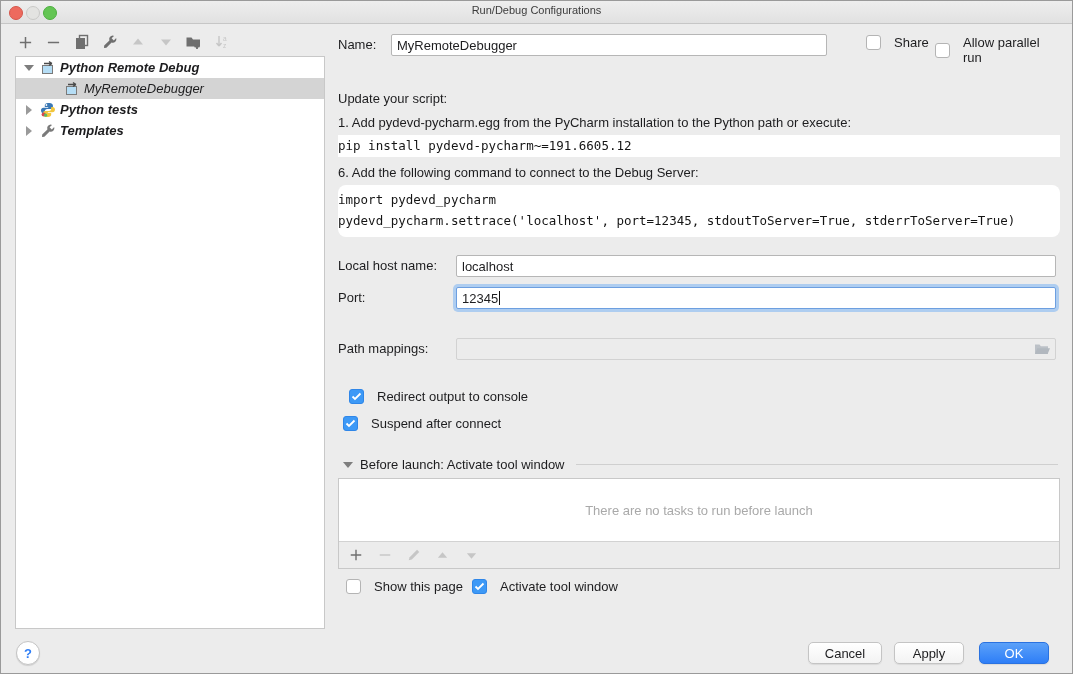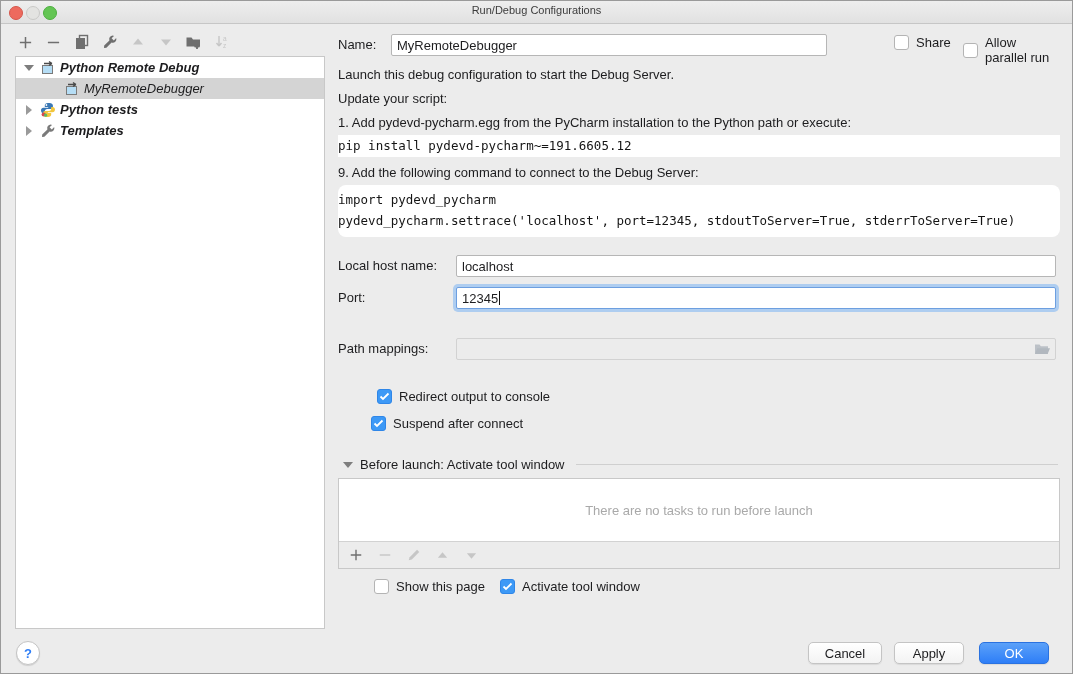--- a/index.html
+++ b/index.html
@@ -42,21 +42,21 @@
   .field{box-sizing:border-box;background:#fff;border:1px solid #b6b6b6;border-radius:2px;
     height:22px;font-size:13px;padding:2px 5px;display:flex;align-items:center;color:#1d1d1f;}
   input.field{display:block;width:100%;outline:none;font-family:"Liberation Sans",sans-serif;}
   .field.focused{border:1px solid #6d9fe0;box-shadow:0 0 0 3px #aecdf0;}
   .field.disabled{background:#ececec;border:1px solid #d2d2d2;}
   .caret{display:inline-block;width:1px;height:14px;background:#111;margin-left:1px;}
   .codebar{position:absolute;left:0;width:722px;background:#fff;
     font-family:"DejaVu Sans Mono","Liberation Mono",monospace;font-size:12.5px;color:#151515;}
   .codebar .cline{line-height:21px;white-space:pre;}
   
-  .cbrow{display:flex;align-items:center;gap:7px;margin-left:28px;}
+  .cbrow{display:flex;align-items:center;gap:13px;}
   .cb{width:15px;height:15px;box-sizing:border-box;border-radius:3px;flex:0 0 15px;
       display:inline-flex;align-items:center;justify-content:center;}
   .cb.off{background:#fff;border:1px solid #b4b4b4;}
   .cb.on{background:#3d99f6;border:1px solid #2f86e8;}
   .cb.on svg{display:block;}
   
   .blhead{display:flex;align-items:center;gap:7px;}
   .blhead .line{flex:1;border-top:1px solid #cfcfcf;margin-left:4px;}
   .bl-arrow{width:0;height:0;border-left:5px solid transparent;border-right:5px solid transparent;
     border-top:6px solid #7e7e7e;}
@@ -178,27 +178,26 @@
     <input class="field abs" style="left: 53px; top: 5px; width: 436px;" type="text" value="MyRemoteDebugger">
     <div class="abs cbrow" style="left:528px;top:6px;">
       <span class="cb off"></span>
       <span>Share</span>
     </div>
     <div class="abs cbrow" style="left:597px;top:6px;">
       <span class="cb off"></span>
       <span>Allow parallel run</span>
     </div>
 
-    <div class="abs" style="left:0;top:38px;">Launch this debug configuration to start the Debug Server.</div>
     <div class="abs" style="left:0;top:62px;">Update your script:</div>
     <div class="abs" style="left:0;top:86px;">1. Add pydevd-pycharm.egg from the PyCharm installation to the Python path or execute:</div>
     <div class="codebar" style="top:106px;height:22px;">
       <div class="cline">pip install pydevd-pycharm~=191.6605.12</div>
     </div>
-    <div class="abs" style="left:0;top:136px;">9. Add the following command to connect to the Debug Server:</div>
+    <div class="abs" style="left:0;top:136px;">6. Add the following command to connect to the Debug Server:</div>
     <div class="codebar" style="top:156px;height:52px;padding-top:4px;box-sizing:border-box;border-radius:8px;">
       <div class="cline">import pydevd_pycharm</div>
       <div class="cline">pydevd_pycharm.settrace('localhost', port=12345, stdoutToServer=True, stderrToServer=True)</div>
     </div>
 
     <div class="abs lbl" style="left:0;top:229px;">Local host name:</div>
     <input class="field abs" style="left: 118px; top: 226px; width: 600px;" type="text" value="localhost">
 
     <div class="abs lbl" style="left:0;top:261px;">Port:</div>
     <div class="field focused abs" style="left:118px;top:258px;width:600px;">

